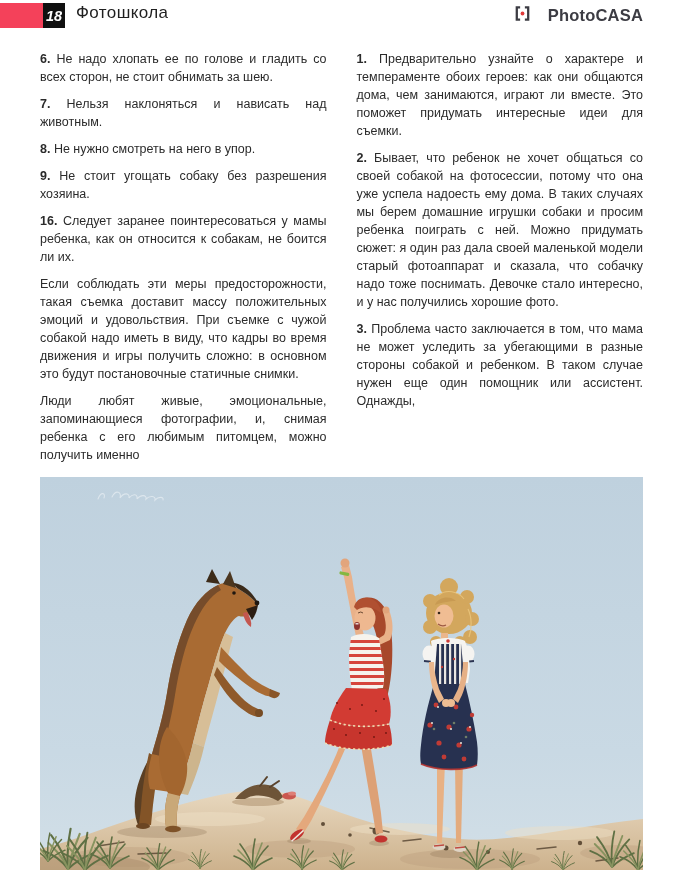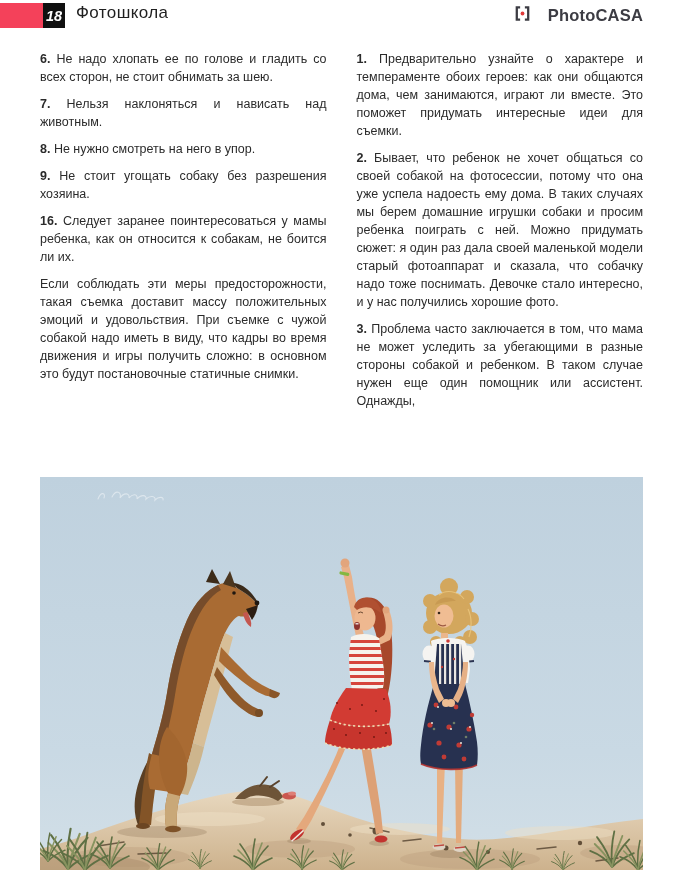--- a/index.html
+++ b/index.html
@@ -72,20 +72,21 @@
       <p class="para"><b class="pnum">7.</b> <span>Нельзя наклоняться и нависать над животным.</span></p>
 
       <p class="para"><b class="pnum">8.</b> <span>Не нужно смотреть на него в упор.</span></p>
 
       <p class="para"><b class="pnum">9.</b> <span>Не стоит угощать собаку без разрешения хозяина.</span></p>
 
       <p class="para"><b class="pnum">16.</b> <span>Следует заранее поинтересоваться у мамы ребенка, как он относится к собакам, не боится ли их.</span></p>
 
       <p class="para"> <span>Если соблюдать эти меры предосторожности, такая съемка доставит массу положительных эмоций и удовольствия. При съемке с чужой собакой надо иметь в виду, что кадры во время движения и игры получить сложно: в основном это будут постановочные статичные снимки.</span></p>
 
+      <p class="para"> <span>Люди любят живые, эмоциональные, запоминающиеся фотографии, и, снимая ребенка с его любимым питомцем, можно получить именно</span></p>
     </section>
   <section class="col">
 
 
       <p class="para"><b class="pnum">1.</b> <span>Предварительно узнайте о характере и темпераменте обоих героев: как они общаются дома, чем занимаются, играют ли вместе. Это поможет придумать интересные идеи для съемки.</span></p>
 
       <p class="para"><b class="pnum">2.</b> <span>Бывает, что ребенок не хочет общаться со своей собакой на фотосессии, потому что она уже успела надоесть ему дома. В таких случаях мы берем домашние игрушки собаки и просим ребенка поиграть с ней. Можно придумать сюжет: я один раз дала своей маленькой модели старый фотоаппарат и сказала, что собачку надо тоже поснимать. Девочке стало интересно, и у нас получились хорошие фото.</span></p>
 
       <p class="para"><b class="pnum">3.</b> <span>Проблема часто заключается в том, что мама не может уследить за убегающими в разные стороны собакой и ребенком. В таком случае нужен еще один помощник или ассистент. Однажды,</span></p>
     </section>

